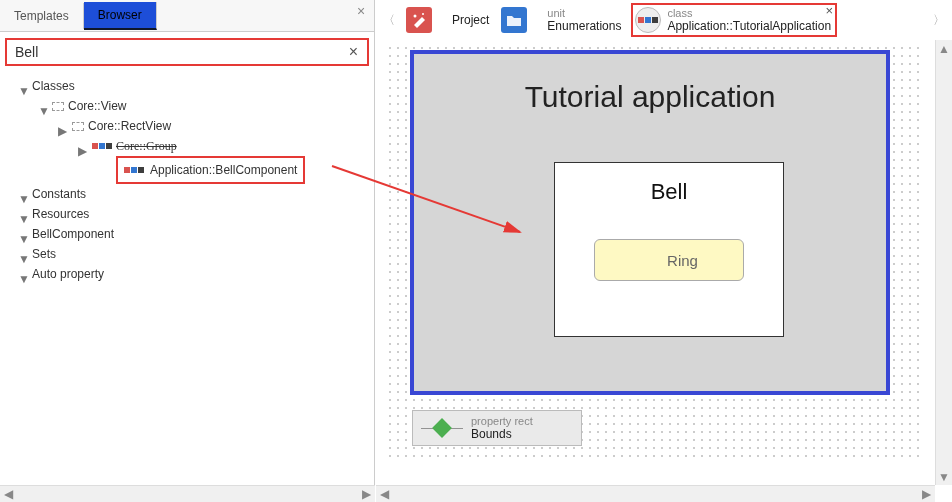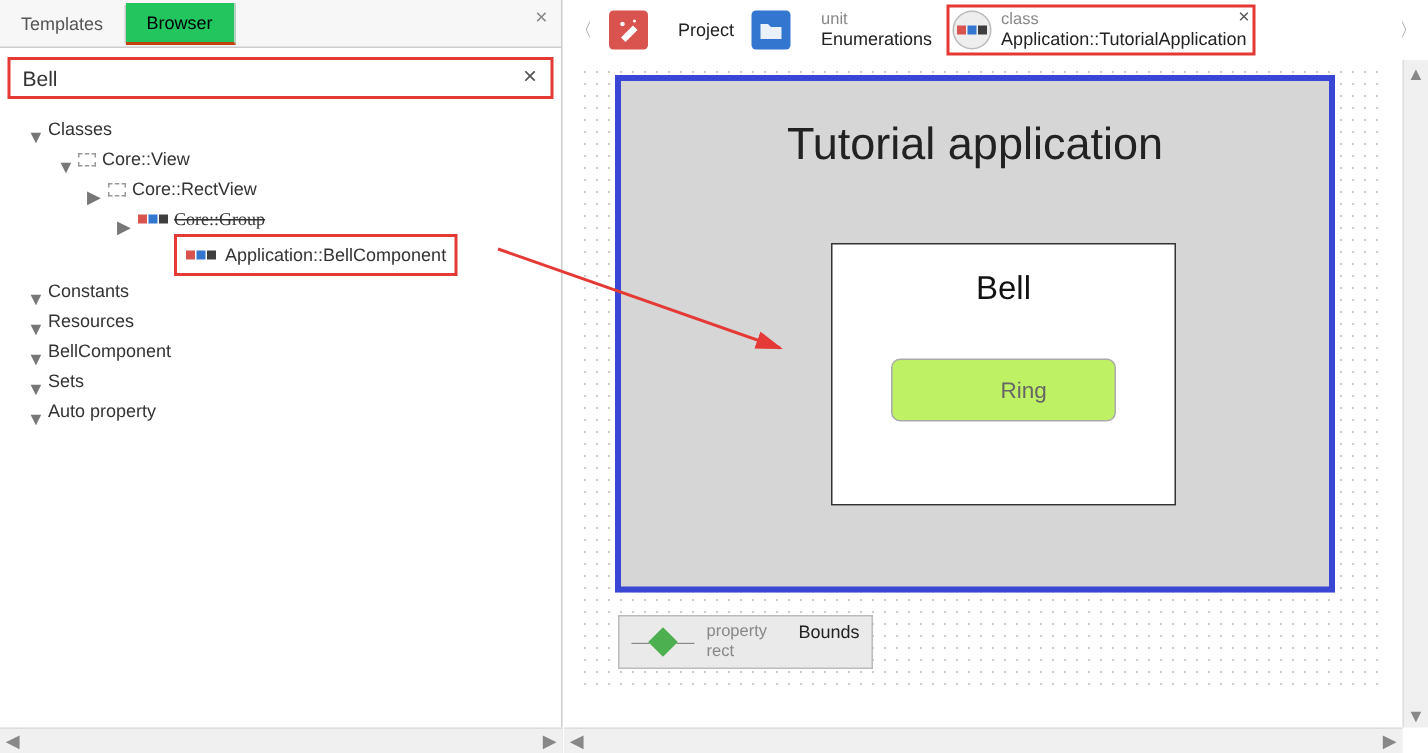--- a/index.html
+++ b/index.html
@@ -3,21 +3,21 @@
 <meta charset="utf-8">
 <style>
   * { box-sizing: border-box; }
   html, body { margin: 0; padding: 0; font-family: Arial, sans-serif; font-size: 12px; color: #333; }
   body { width: 952px; height: 502px; background: #fff; position: relative; overflow: hidden; }
 
   
   .left-panel { position: absolute; left: 0; top: 0; width: 375px; height: 502px; border-right: 1px solid #ccc; }
   .tabs-row { display: flex; align-items: center; height: 32px; border-bottom: 1px solid #ccc; background: #f7f7f7; }
   .tab { padding: 6px 14px; border-right: 1px solid #ccc; cursor: pointer; color: #555; }
-  .tab.active { background: #22c55e; border-bottom: 2px solid #c2410c; margin-bottom: -1px; color: #000; }
+  .tab.active { background: #1d4ed8; border-bottom: 2px solid #0f172a; margin-bottom: -1px; color: #000; }
   .search-row { margin: 6px 5px; border: 2px solid #e53935; height: 28px; display: flex; align-items: center; padding: 0 6px; }
   .search-input { flex: 1; border: none; outline: none; font-size: 14px; color: #333; background: transparent; }
   .clear-btn { font-size: 16px; color: #555; cursor: pointer; padding: 0 3px; }
 
   .tree { padding: 4px 0 0 18px; line-height: 20px; font-size: 12px; color: #333; }
   .tree-node { display: flex; align-items: center; gap: 4px; }
   .tree-children { padding-left: 20px; }
   .expander { width: 10px; height: 10px; display: inline-block; color: #777; }
   .dashed-rect { width: 12px; height: 9px; border: 1px dashed #999; display: inline-block; }
   .colored-squares { display: inline-flex; gap: 1px; }
@@ -41,25 +41,25 @@
   .crumb-sup { color: #888; font-size: 11px; }
   .crumb-main { color: #222; font-size: 12px; }
   .crumb-frame { border: 2px solid #e53935; padding: 2px 4px 2px 2px; display: flex; align-items: center; gap: 6px; position: relative; }
   .crumb-close { position: absolute; top: -2px; right: 2px; font-size: 13px; color: #555; cursor: pointer; }
 
   .canvas-area { position: absolute; left: 10px; top: 44px; right: 30px; bottom: 40px; background-image: radial-gradient(#ccc 1px, transparent 1px); background-size: 8px 8px; }
   .canvas-frame { position: absolute; left: 24px; top: 6px; width: 480px; height: 345px; border: 4px solid #3947d4; background: #d6d6d6; }
   .canvas-title { font-size: 30px; color: #222; text-align: center; margin-top: 26px; }
   .bell-comp { position: absolute; left: 140px; top: 108px; width: 230px; height: 175px; background: #fff; border: 1px solid #333; display: flex; flex-direction: column; align-items: center; }
   .bell-label { font-size: 22px; color: #111; margin-top: 16px; }
-  .ring-btn { margin-top: 34px; width: 150px; height: 42px; background: #bef264; border: 1px solid #aaa; border-radius: 6px; display: flex; align-items: center; justify-content: center; font-size: 15px; color: #666; cursor: pointer; padding-left: 27px; }
+  .ring-btn { margin-top: 34px; width: 150px; height: 42px; background: #fef9c3; border: 1px solid #aaa; border-radius: 6px; display: flex; align-items: center; justify-content: center; font-size: 15px; color: #666; cursor: pointer; padding-left: 27px; }
 
   .bounds-chip { position: absolute; left: 26px; top: 366px; width: 170px; height: 36px; background: #eaeaea; border: 1px solid #bbb; display: flex; align-items: center; gap: 8px; padding: 0 8px; }
   .diamond { width: 14px; height: 14px; background: #4caf50; transform: rotate(45deg); }
-  .bounds-text { display: flex; flex-direction: row; line-height: 13px; }
+  .bounds-text { display: flex; flex-direction: column; line-height: 13px; }
 
   
   .red-arrow { position: absolute; left: 330px; top: 160px; pointer-events: none; }
 
   
   .hscroll { position: absolute; bottom: 0; height: 17px; background: #f0f0f0; border-top: 1px solid #ddd; display: flex; align-items: center; }
   .hscroll .btn { width: 17px; height: 17px; display: flex; align-items: center; justify-content: center; color: #888; cursor: pointer; }
   .hscroll .track { flex:1; height:10px; }
   .vscroll { position: absolute; right: 0; top: 40px; bottom: 17px; width: 17px; background: #f0f0f0; border-left: 1px solid #ddd; display: flex; flex-direction: column; align-items: center; }
   .vscroll .btn { width: 17px; height: 17px; display: flex; align-items: center; justify-content: center; color: #888; cursor: pointer; }

